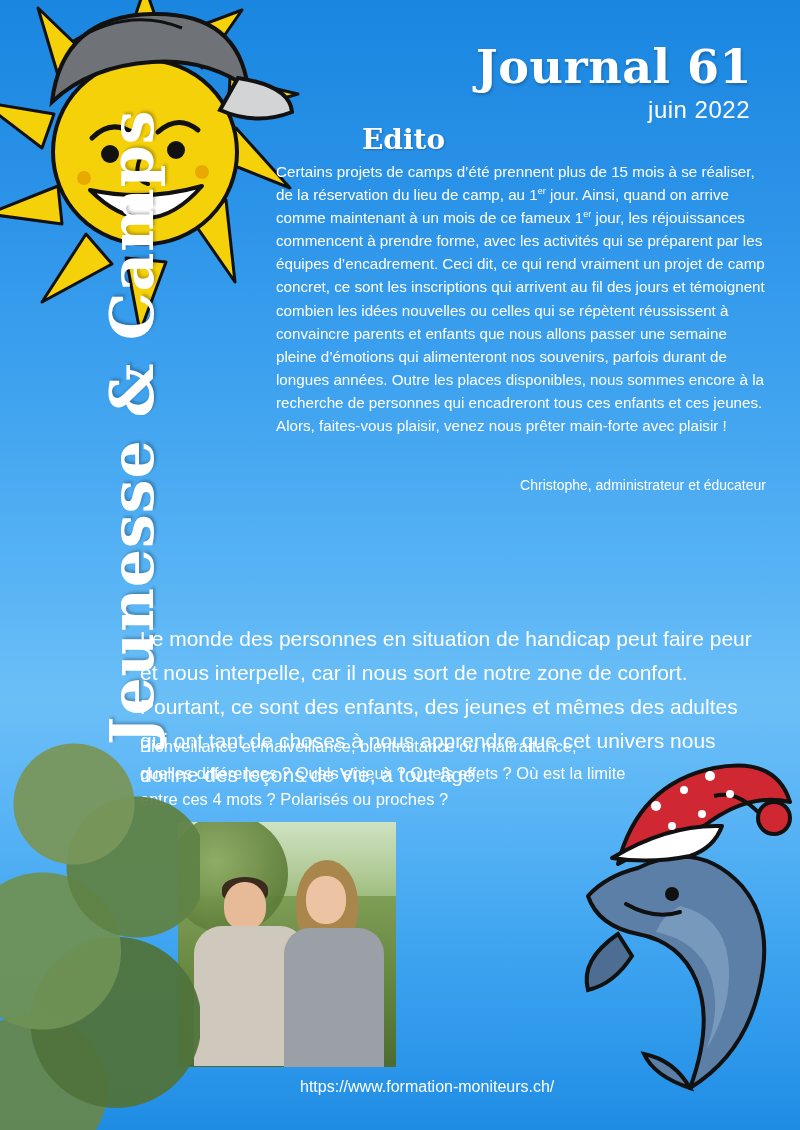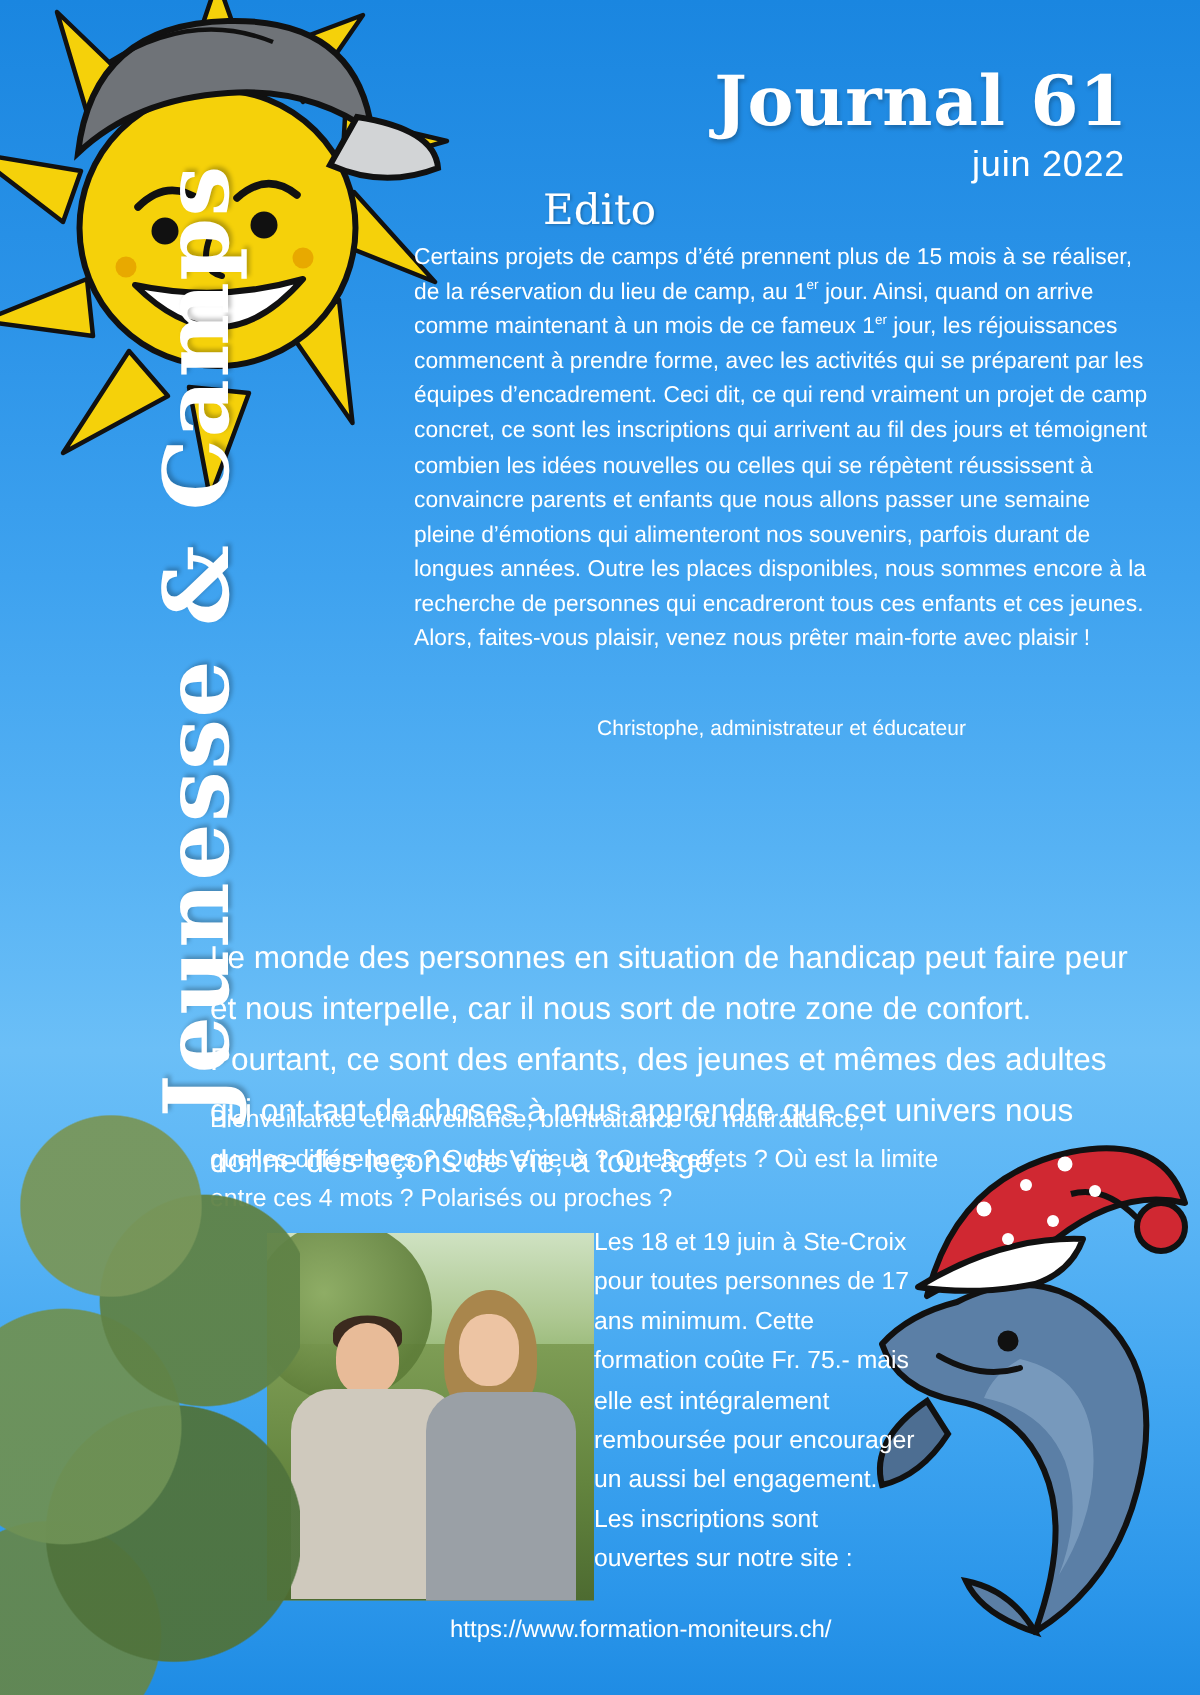--- a/index.html
+++ b/index.html
@@ -80,21 +80,21 @@
     letter-spacing: 0.5px;
   }
 
   
   .edito-title {
     position: absolute;
     left: 362px;
     top: 123px;
     color: #ffffff;
     font-family: "DejaVu Serif", serif;
-    font-weight: normal;
+    font-weight: bold;
     font-size: 28px;
     text-shadow: 1px 1px 2px rgba(0,0,0,0.25);
   }
   .edito-body {
     position: absolute;
     left: 276px;
     top: 160px;
     width: 490px;
     color: #ffffff;
     font-size: 15.2px;
@@ -102,21 +102,21 @@
   }
   .edito-body sup {
     font-size: 9px;
     vertical-align: super;
   }
   .edito-sign {
     position: absolute;
     left: 276px;
     top: 477px;
     width: 490px;
-    text-align: center;
+    text-align: right;
     color: #ffffff;
     font-size: 14px;
   }
 
   
   .formations-title {
     position: absolute;
     left: 140px;
     top: 567px;
     width: 640px;
@@ -322,16 +322,15 @@
     <div class="girl-hair"></div>
     <div class="girl-face"></div>
     <div class="girl-body"></div>
     <div class="man-hair"></div>
     <div class="man-head"></div>
     <div class="man-body"></div>
   </div>
 
   <div class="tree"></div>
 
-  <div class="para3 above">Les 18 et 19 juin à Ste-Croix pour toutes personnes de 17 ans minimum. Cette formation coûte Fr. 75.- mais elle est intégralement remboursée pour encourager un aussi bel engagement. Les inscriptions sont ouvertes sur notre site :</div>
   <div class="link-line above">https://www.formation-moniteurs.ch/</div>
 
 </div>
 
 </body></html>

